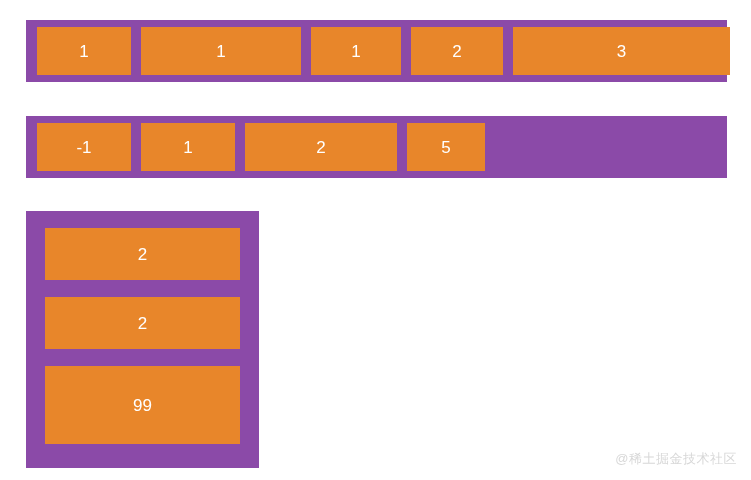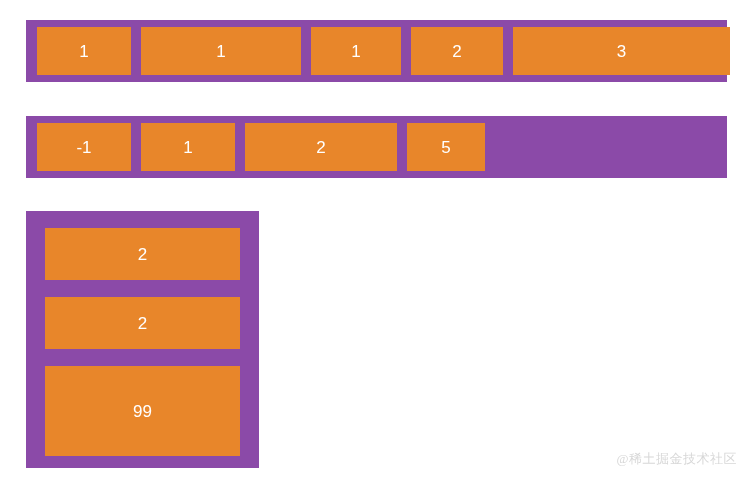--- a/index.html
+++ b/index.html
@@ -109,30 +109,30 @@
 
   
   #r2-i0 { width: 94px;  }
   #r2-i1 { width: 94px;  }
   #r2-i2 { width: 152px; }
   #r2-i3 { width: 78px;  }
 
   
   #c1-i0 { height: 52px; }
   #c1-i1 { height: 52px; }
-  #c1-i2 { height: 90px; }
+  #c1-i2 { height: 78px; }
 
   
   .watermark {
     position: absolute;
     right: 14px;
     bottom: 12px;
     color: #d8d8d8;
     font-size: 13px;
-    font-family: Liberation Serif, serif;
+    font-family: Liberation Sans, sans-serif;
     letter-spacing: 0.5px;
     user-select: none;
     white-space: nowrap;
   }
 </style>
 </head>
 <body>
 
 <div class="stage">
 

